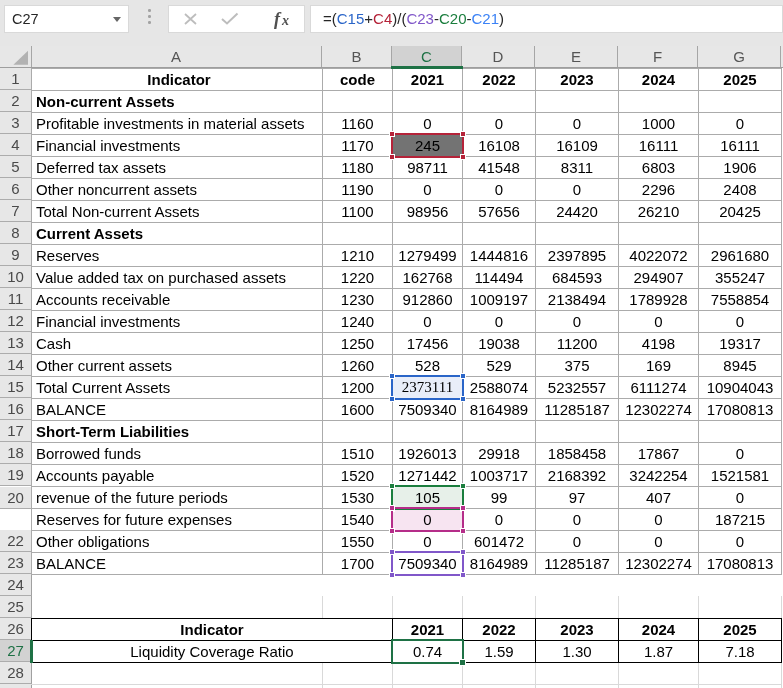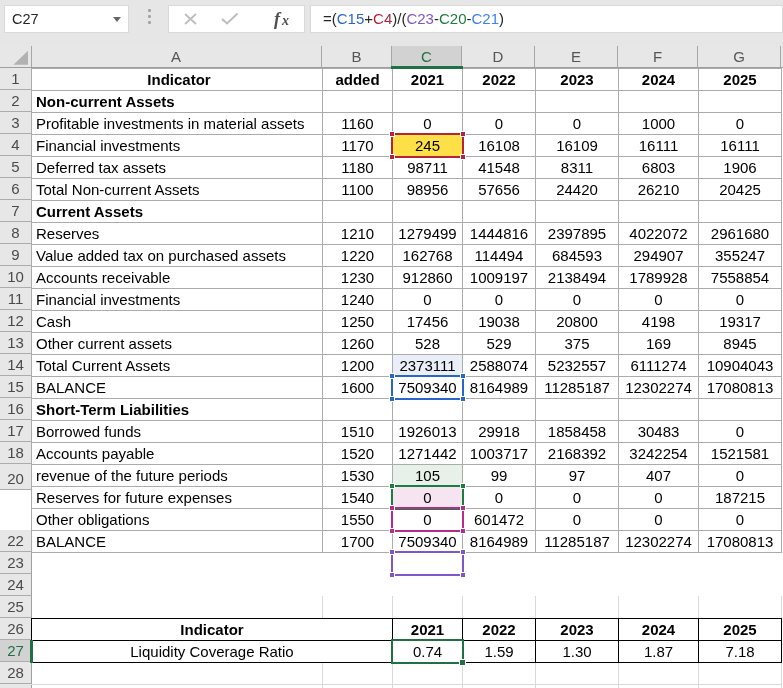--- a/index.html
+++ b/index.html
@@ -78,21 +78,21 @@
 <div class="rh abs" style="top:266px;text-align:center;">10</div>
 <div class="rh abs" style="top:288px;">11</div>
 <div class="rh abs" style="top:310px;">12</div>
 <div class="rh abs" style="top:332px;">13</div>
 <div class="rh abs" style="top:354px;">14</div>
 <div class="rh abs" style="top:376px;">15</div>
 <div class="rh abs" style="top:398px;">16</div>
 <div class="rh abs" style="top:420px;">17</div>
 <div class="rh abs" style="top:442px;">18</div>
 <div class="rh abs" style="top:464px;">19</div>
-<div class="rh abs" style="top:468px;">20</div>
+<div class="rh abs" style="top:487px;">20</div>
 <div class="rh abs" style="top:536px;font-style:italic;">21</div>
 <div class="rh abs" style="top:530px;">22</div>
 <div class="rh abs" style="top:552px;">23</div>
 <div class="rh abs" style="top:574px;">24</div>
 <div class="rh abs" style="top:596px;">25</div>
 <div class="rh abs" style="top:618px;">26</div>
 <div class="rh abs" style="top:640px;background:#d2d2d2;color:#1e7145;">27</div>
 <div class="rh abs" style="top:662px;">28</div>
 <div class="rh abs" style="top:684px;height:4px;border-bottom:none;"></div>
 <div class="gl" style="left:322px;top:596px;width:1px;height:22px;"></div>
@@ -116,21 +116,21 @@
         <col style="width:70px">
         <col style="width:70px">
         <col style="width:73px">
         <col style="width:83px">
         <col style="width:80px">
         <col style="width:83px">
       </colgroup>
 <tbody>
         <tr>
           <td class="a" style="text-align:center;font-weight:bold">Indicator</td>
-          <td style="font-weight:bold">added</td>
+          <td style="font-weight:bold">code</td>
           <td style="font-weight:bold">2021</td>
           <td style="font-weight:bold">2022</td>
           <td style="font-weight:bold">2023</td>
           <td style="font-weight:bold">2024</td>
           <td style="font-weight:bold">2025</td>
         </tr>
 <tr>
           <td class="a" style="font-weight:bold;">Non-current Assets</td>
           <td style=""></td>
           <td style=""></td>
@@ -144,36 +144,45 @@
           <td style="">1160</td>
           <td style="">0</td>
           <td style="">0</td>
           <td style="">0</td>
           <td style="">1000</td>
           <td style="">0</td>
         </tr>
 <tr>
           <td class="a" style="">Financial investments</td>
           <td style="">1170</td>
-          <td style="background:#fde047;">245</td>
+          <td style="background:#737373;">245</td>
           <td style="">16108</td>
           <td style="">16109</td>
           <td style="">16111</td>
           <td style="">16111</td>
         </tr>
 <tr>
           <td class="a" style="">Deferred tax assets</td>
           <td style="">1180</td>
           <td style="">98711</td>
           <td style="">41548</td>
           <td style="">8311</td>
           <td style="">6803</td>
           <td style="">1906</td>
         </tr>
 <tr>
+          <td class="a" style="">Other noncurrent assets</td>
+          <td style="">1190</td>
+          <td style="">0</td>
+          <td style="">0</td>
+          <td style="">0</td>
+          <td style="">2296</td>
+          <td style="">2408</td>
+        </tr>
+<tr>
           <td class="a" style="">Total Non-current Assets</td>
           <td style="">1100</td>
           <td style="">98956</td>
           <td style="">57656</td>
           <td style="">24420</td>
           <td style="">26210</td>
           <td style="">20425</td>
         </tr>
 <tr>
           <td class="a" style="font-weight:bold;">Current Assets</td>
@@ -218,37 +227,37 @@
           <td style="">0</td>
           <td style="">0</td>
           <td style="">0</td>
           <td style="">0</td>
         </tr>
 <tr>
           <td class="a" style="">Cash</td>
           <td style="">1250</td>
           <td style="">17456</td>
           <td style="">19038</td>
-          <td style="">20800</td>
+          <td style="">11200</td>
           <td style="">4198</td>
           <td style="">19317</td>
         </tr>
 <tr>
           <td class="a" style="">Other current assets</td>
           <td style="">1260</td>
           <td style="">528</td>
           <td style="">529</td>
           <td style="">375</td>
           <td style="">169</td>
           <td style="">8945</td>
         </tr>
 <tr>
           <td class="a" style="">Total Current Assets</td>
           <td style="">1200</td>
-          <td style="background:#e9eef9;">2373111</td>
+          <td style="background:#e9eef9;font-family:Liberation Serif, serif;">2373111</td>
           <td style="">2588074</td>
           <td style="">5232557</td>
           <td style="">6111274</td>
           <td style="">10904043</td>
         </tr>
 <tr>
           <td class="a" style="">BALANCE</td>
           <td style="">1600</td>
           <td style="">7509340</td>
           <td style="">8164989</td>
@@ -264,21 +273,21 @@
           <td style=""></td>
           <td style=""></td>
           <td style=""></td>
         </tr>
 <tr>
           <td class="a" style="">Borrowed funds</td>
           <td style="">1510</td>
           <td style="">1926013</td>
           <td style="">29918</td>
           <td style="">1858458</td>
-          <td style="">30483</td>
+          <td style="">17867</td>
           <td style="">0</td>
         </tr>
 <tr>
           <td class="a" style="">Accounts payable</td>
           <td style="">1520</td>
           <td style="">1271442</td>
           <td style="">1003717</td>
           <td style="">2168392</td>
           <td style="">3242254</td>
           <td style="">1521581</td>

